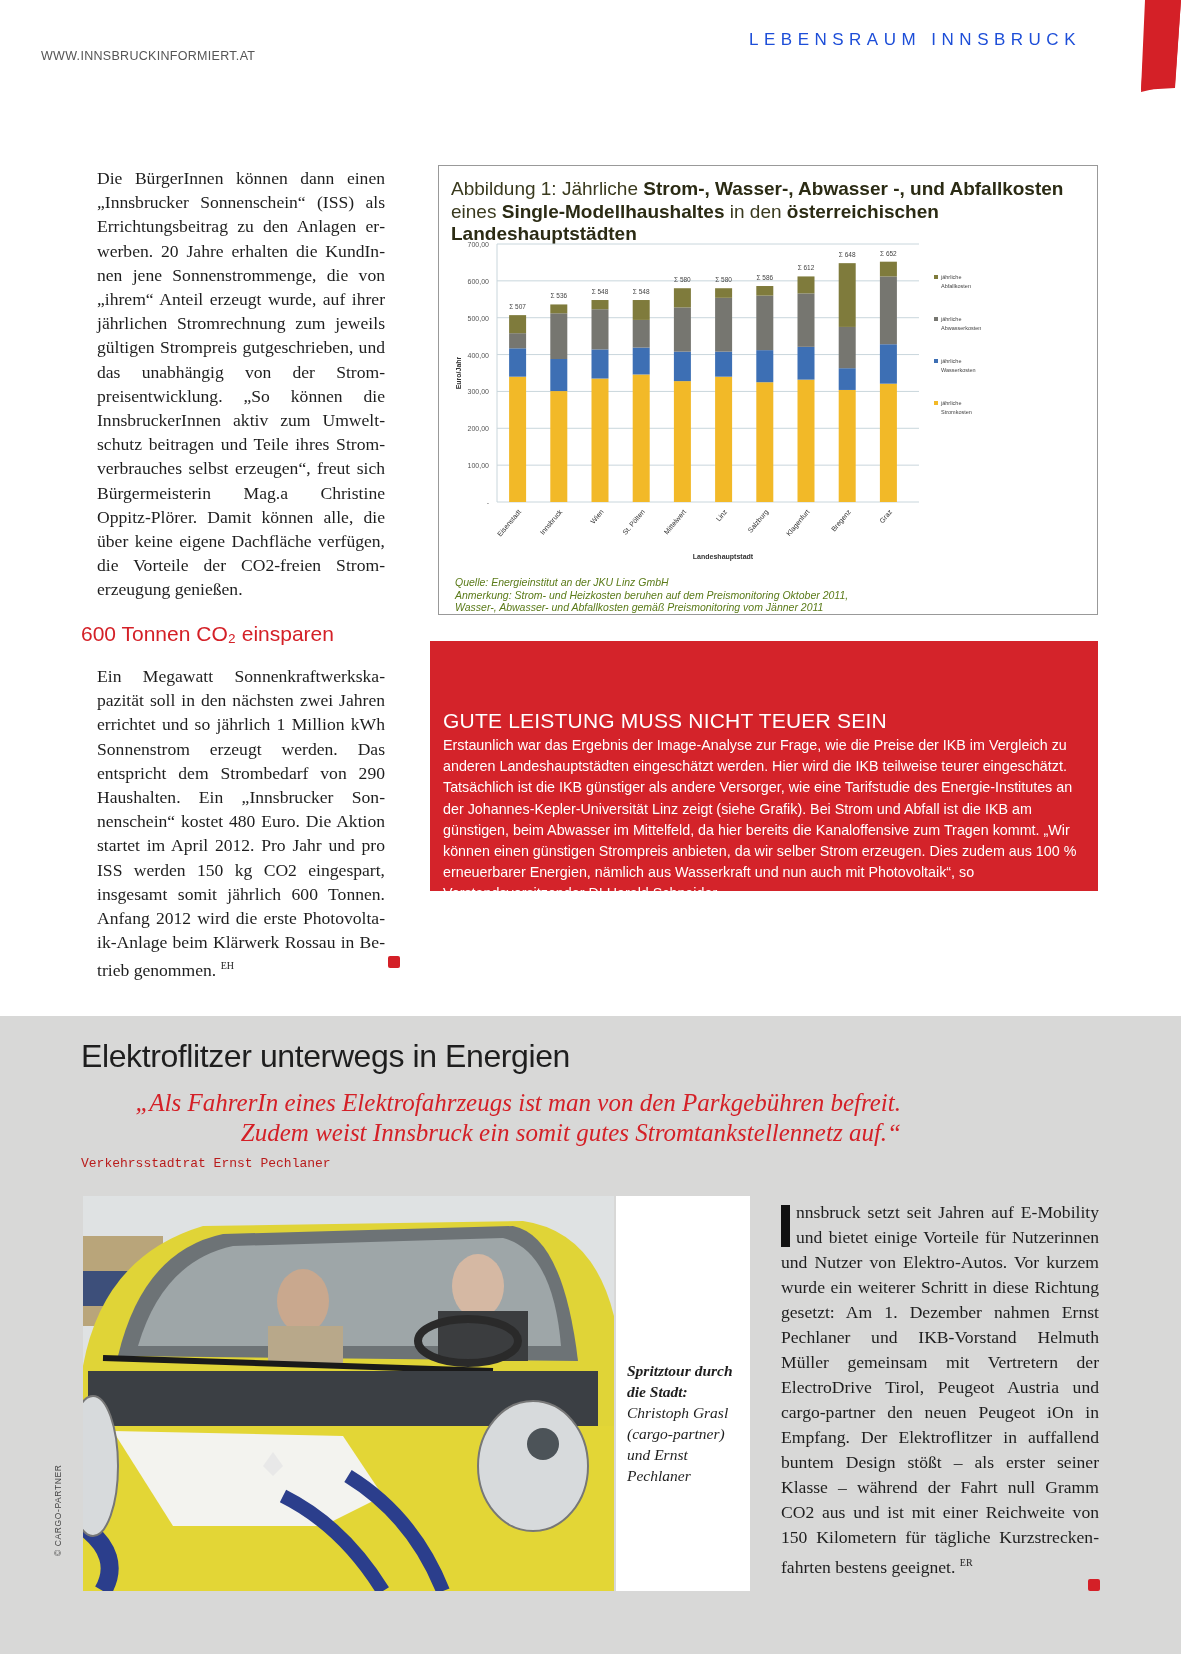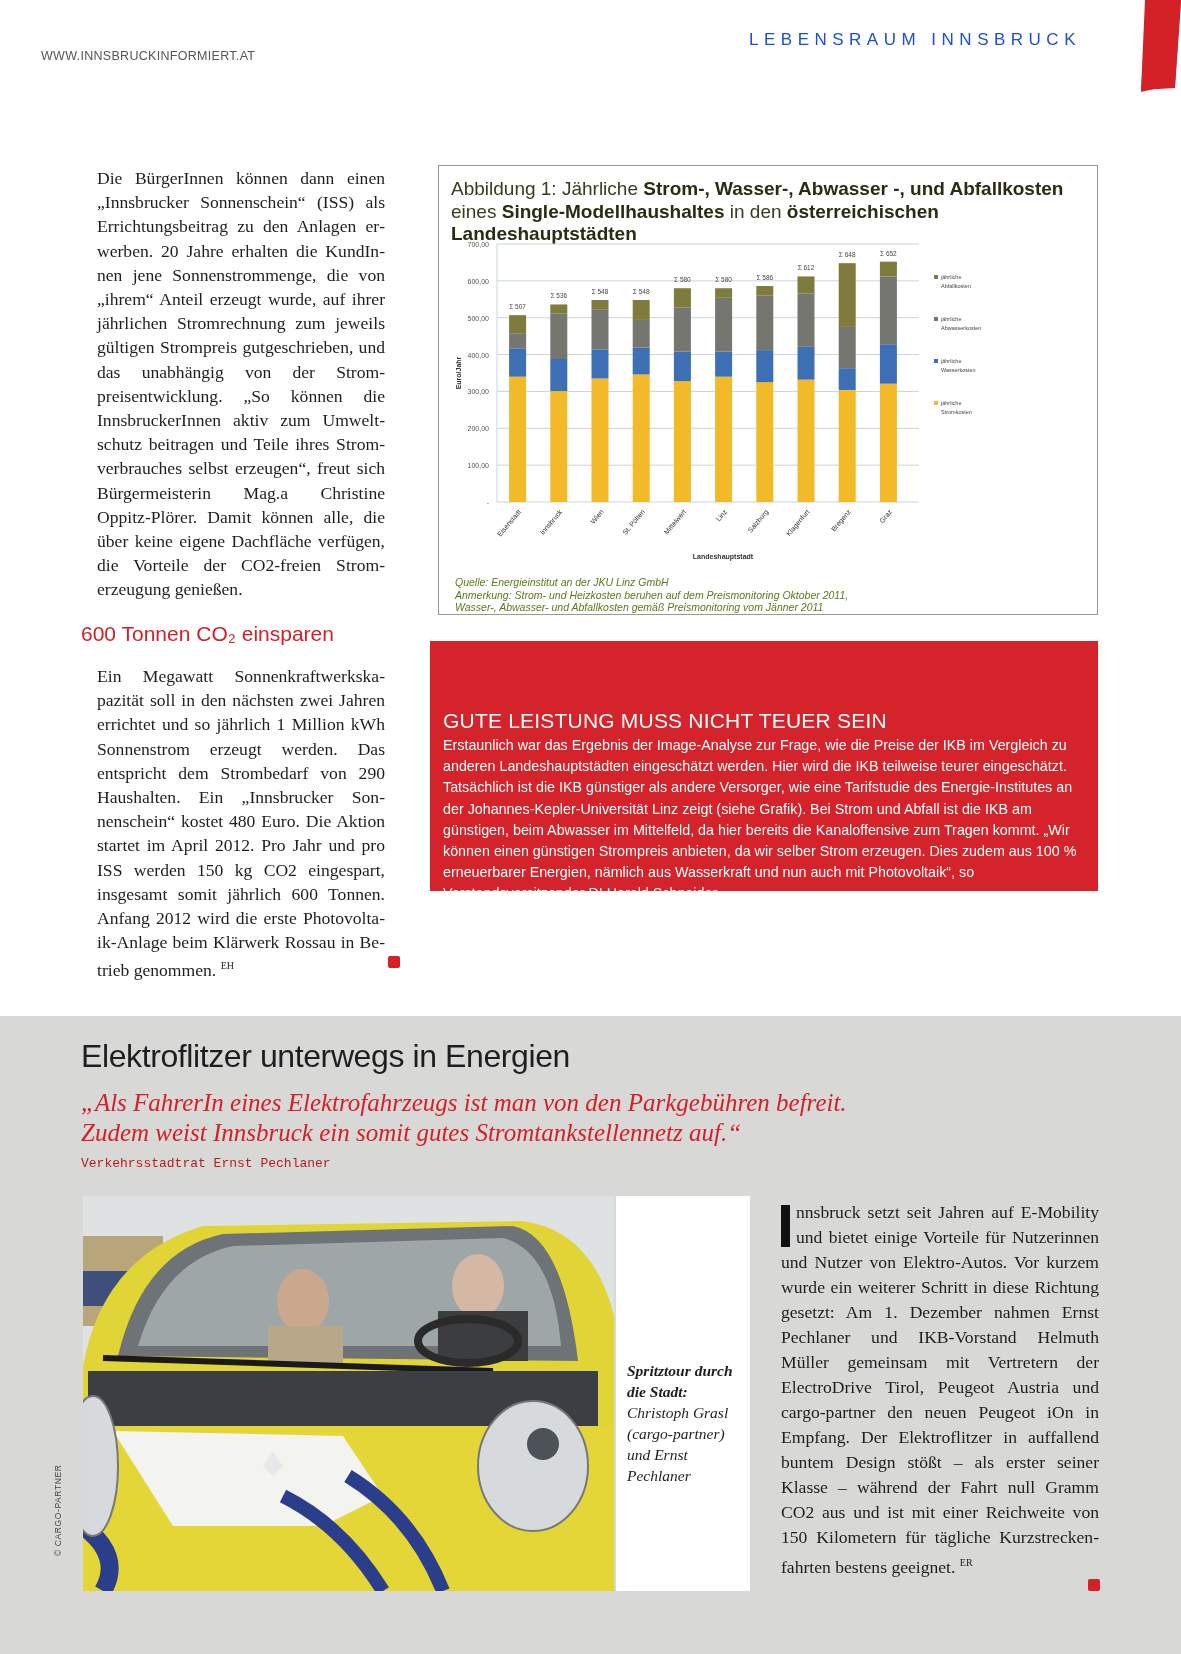--- a/index.html
+++ b/index.html
@@ -17,21 +17,21 @@
   .endmark{width:12px;height:12px;background:#d42027;border-radius:2px;}
   .chart-frame{left:438px;top:165px;width:660px;height:450px;border:1px solid #999;background:#fff;box-sizing:border-box;}
   .chart-title{left:12px;top:12px;width:640px;font-family:"Liberation Sans",sans-serif;font-size:19px;line-height:22.5px;color:#3a3a1e;}
   .chart-title b{color:#2b2b14;}
   .chart-src{left:16px;top:410px;font-family:"Liberation Sans",sans-serif;font-style:italic;font-size:10.5px;line-height:12.5px;color:#5a7a18;}
   .redbox{left:430px;top:641px;width:668px;height:250px;background:#d4232a;}
   .red-title{left:13px;top:68px;font-family:"Liberation Sans",sans-serif;font-size:21px;color:#fff;letter-spacing:0.2px;}
   .red-body{left:13px;top:94px;width:640px;font-family:"Liberation Sans",sans-serif;font-size:14.3px;line-height:21.2px;color:#fff;}
   .graysec{left:0;top:1016px;width:1181px;height:638px;background:#d8d8d7;}
   .sec-title{left:81px;top:1038px;font-family:"Liberation Sans",sans-serif;font-size:32px;color:#1e1e1e;letter-spacing:-0.4px;}
-  .quote{left:81px;top:1088px;width:820px;font-style:italic;font-size:25px;line-height:30px;color:#d42027;}
+  .quote{left:81px;top:1088px;width:820px;font-style:italic;font-size:25px;line-height:30px;color:#d42027;text-align:right;}
   .quote-author{left:81px;top:1156px;font-family:Liberation Mono, monospace;font-size:13px;color:#b91c1c;}
   .photo{left:83px;top:1196px;width:531px;height:395px;overflow:hidden;background:#cfd3d5;}
   .caption-box{left:616px;top:1196px;width:134px;height:395px;background:#fff;}
   .caption{left:11px;top:136px;width:120px;font-style:italic;font-size:15.5px;line-height:21px;color:#1e1e1e;margin-top:28px;}
   .caption b{font-weight:bold;}
   .credit{left:53px;top:1556px;transform:rotate(-90deg);transform-origin:left top;font-family:"Liberation Sans",sans-serif;font-size:8.5px;color:#444;letter-spacing:0.6px;white-space:nowrap;}
   .right-col{left:781px;top:1200px;width:318px;font-size:17.6px;line-height:25px;text-align:justify;}
   .dropcap{float:left;width:9px;height:42px;background:#111;margin:5px 6px 0 0;}
 </style>
 </head>

